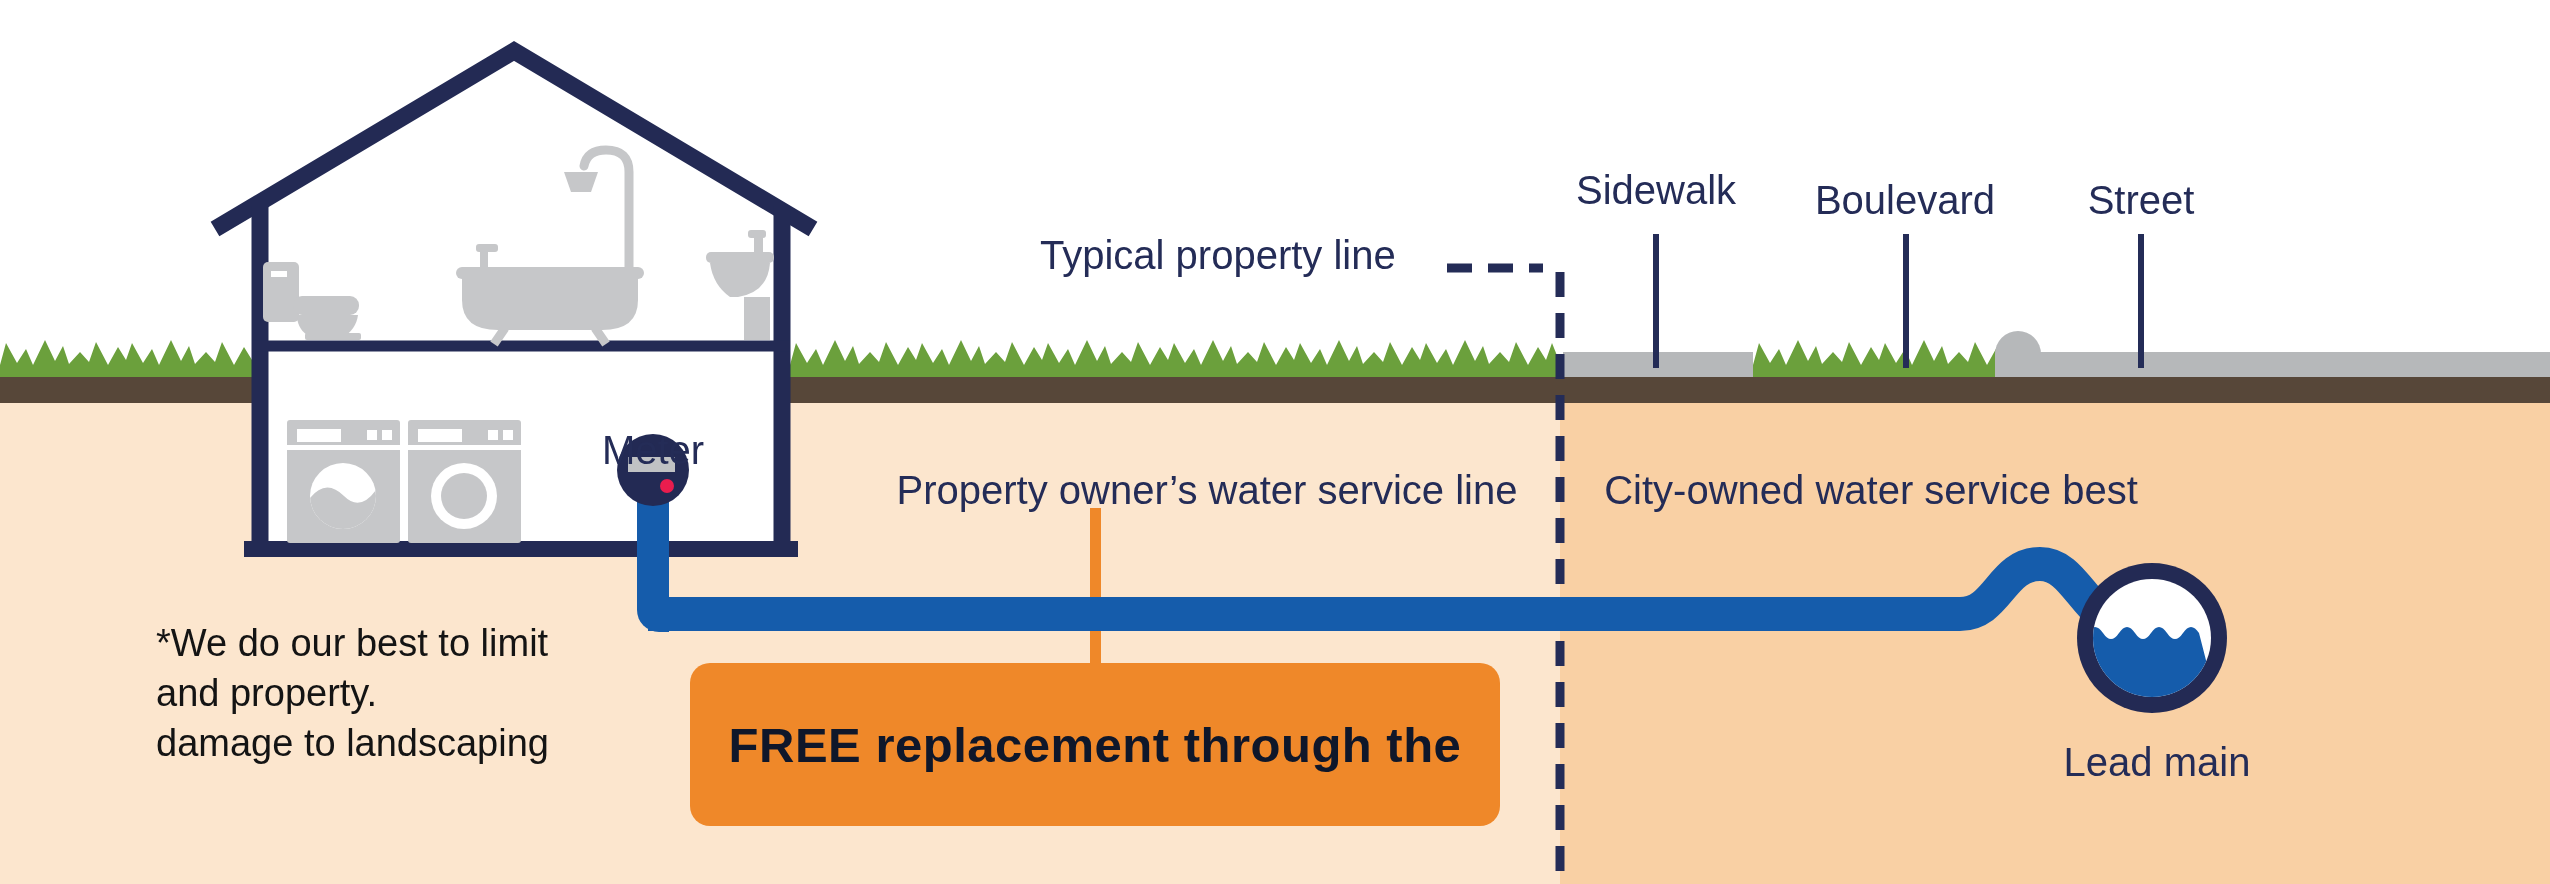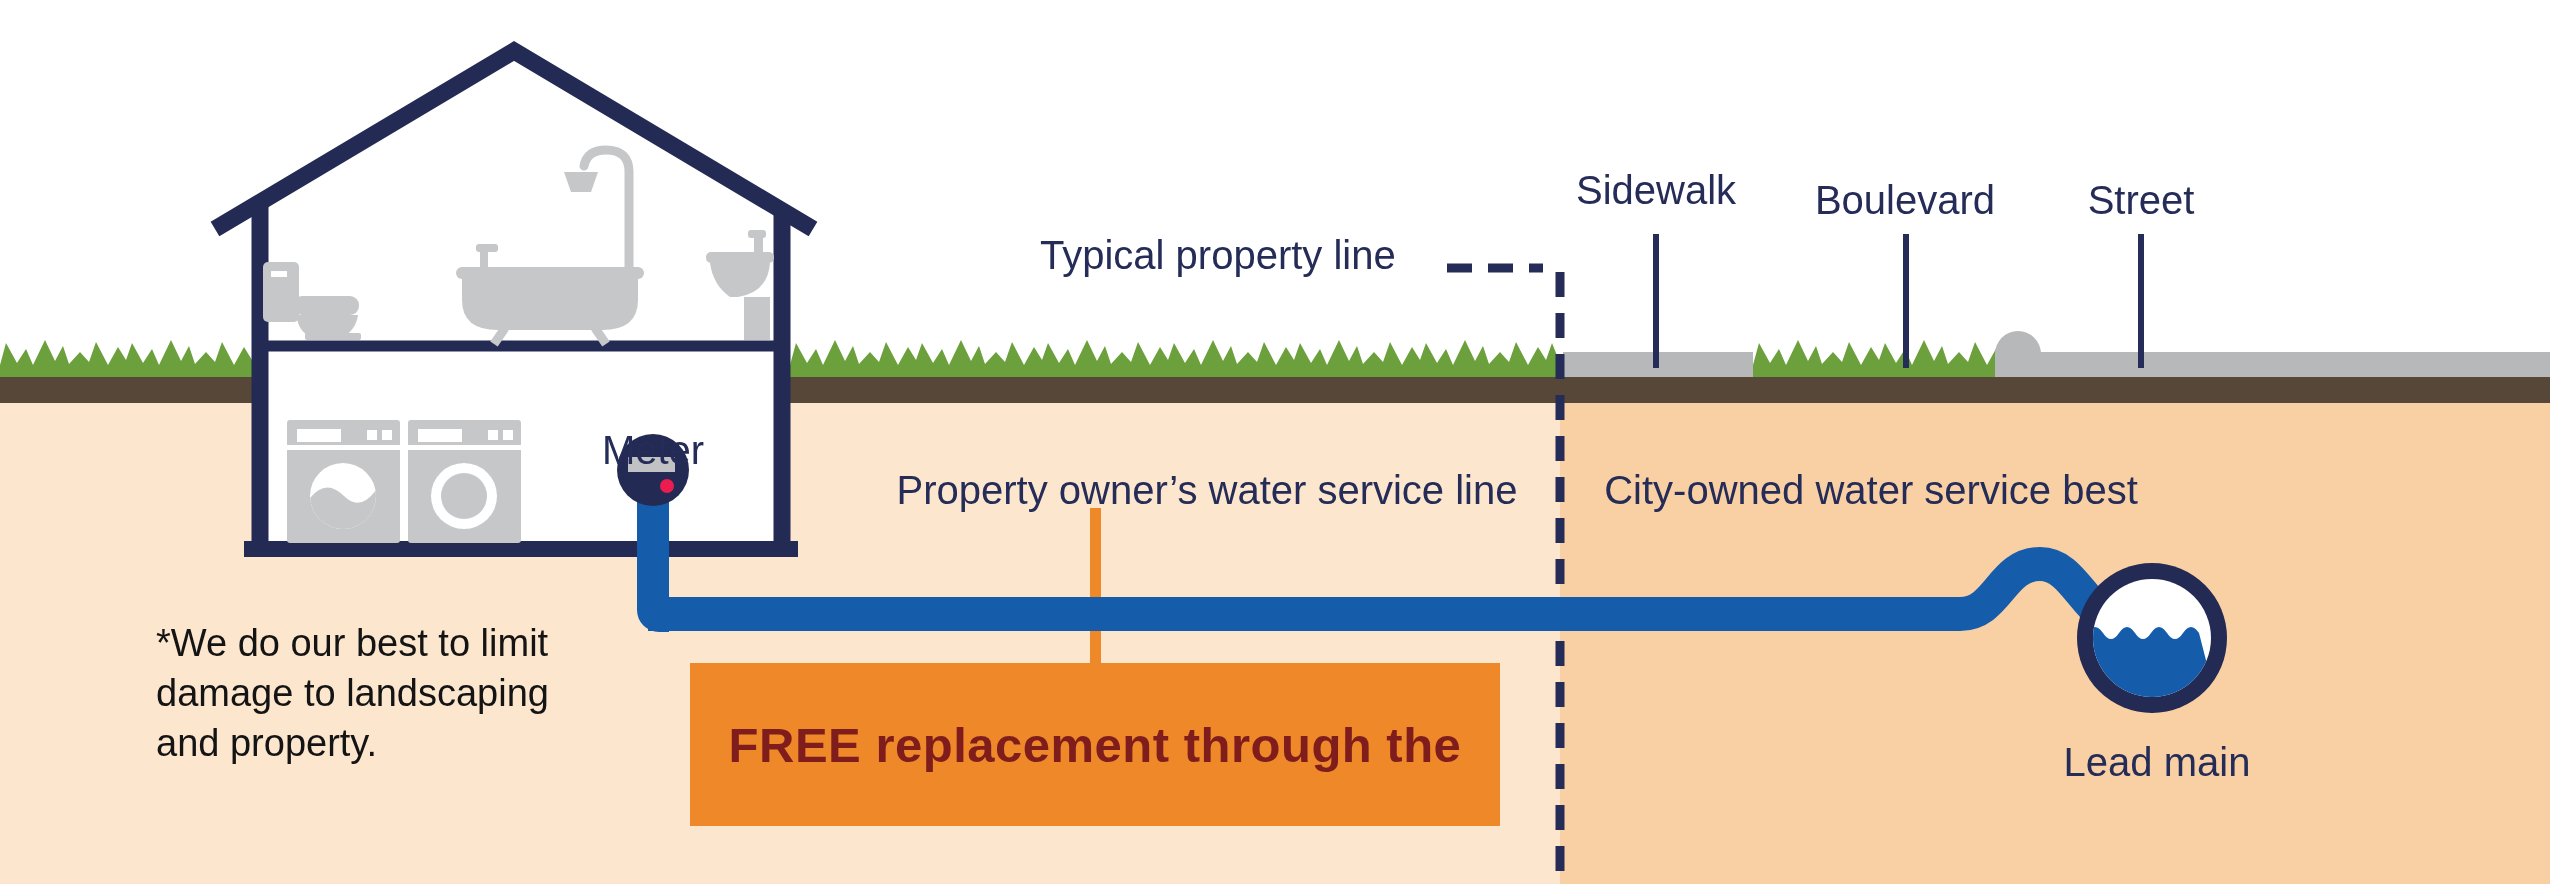--- a/index.html
+++ b/index.html
@@ -38,21 +38,21 @@
   #meter-icon{left:617px;top:434px;width:72px;height:72px;border-radius:50%;
               background:#232a54;z-index:6;}
   #meter-screen{left:11px;top:23px;width:47px;height:15px;background:#c0c2c4;}
   #meter-dot{left:43px;top:45px;width:14px;height:14px;border-radius:50%;background:#ea1d4e;}
   
   #water-main-icon{left:2067px;top:553px;width:170px;height:170px;z-index:6;}
   
   #callout-connector{left:1090px;top:508px;width:11px;height:160px;background:#ef8829;z-index:3;}
   #callout-box{left:690px;top:663px;width:810px;height:163px;background:#ef8829;z-index:6;
                display:flex;flex-direction:column;align-items:center;justify-content:center;
-               color:#7f1d1d;font-weight:bold;font-size:49px;line-height:60px;letter-spacing:.5px;}
+               color:#0f172a;font-weight:bold;font-size:49px;line-height:60px;letter-spacing:.5px;border-radius:20px;}
   
   .label{color:#242c57;font-size:40px;z-index:7;white-space:nowrap;}
   .centered{text-align:center;transform:translateX(-50%);}
   #label-property-line{left:1040px;top:221px;width:400px;margin-top:12px;}
   #label-sidewalk{left:1656px;top:168px;}
   #label-boulevard{left:1905px;top:178px;}
   #label-street{left:2141px;top:178px;text-align:center;}
   #label-meter{left:653px;top:384px;margin-top:44px;}
   #label-owner-line{left:1207px;top:468px;}
   #label-city-line{left:1871px;top:468px;}
@@ -183,17 +183,17 @@
   <div class="abs label centered" id="label-sidewalk">Sidewalk</div>
   <div class="abs label centered" id="label-boulevard">Boulevard</div>
   <div class="abs label centered" id="label-street">Street</div>
   <div class="abs label centered" id="label-meter">Meter</div>
   <div class="abs label centered" id="label-owner-line">Property owner’s water service line</div>
   <div class="abs label centered" id="label-city-line">City-owned water service best</div>
   <div class="abs label centered" id="label-water-main">Lead main</div>
 
   <div class="abs" id="footnote">
     <div>*We do our best to limit</div>
+    <div>and property.</div>
     <div>damage to landscaping</div>
-    <div>and property.</div>
   </div>
 
 </div>
 
 </body></html>

